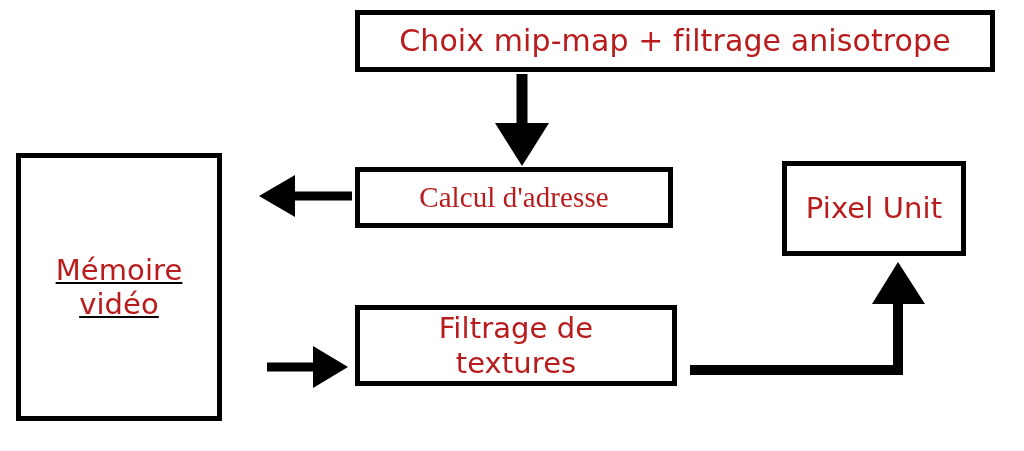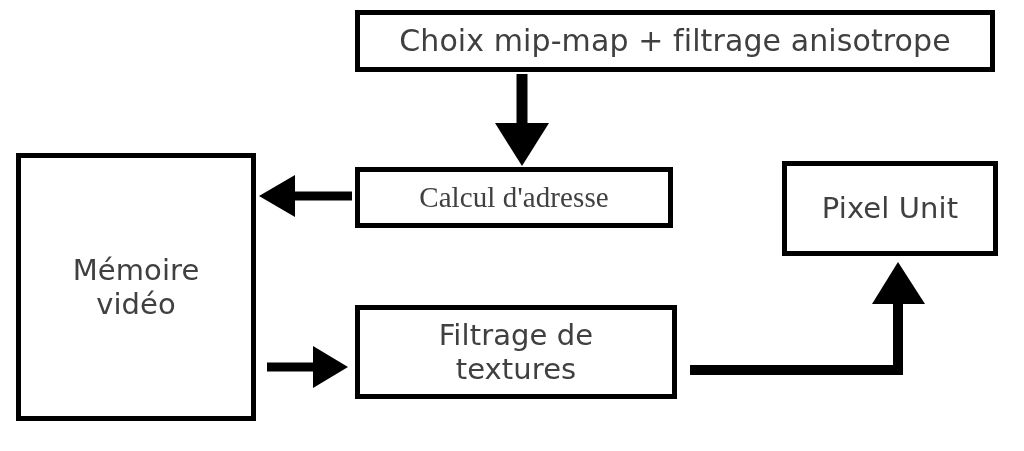--- a/index.html
+++ b/index.html
@@ -22,63 +22,64 @@
     position: absolute;
     box-sizing: border-box;
     background: #ffffff;
     border: 5px solid #000000;
     display: flex;
     align-items: center;
     justify-content: center;
     text-align: center;
   }
   .node-label {
-    color: #404040;
+    color: #b91c1c;
     line-height: 1.18;
     white-space: pre-line;
     letter-spacing: 0.1px;
   }
   
   #node-mipmap {
     left: 355px;
     top: 10px;
     width: 640px;
     height: 62px;
   }
   #node-mipmap .node-label { font-size: 30px; }
 
   #node-memory {
     left: 16px;
     top: 153px;
-    width: 240px;
+    width: 206px;
     height: 268px;
+    text-decoration: underline;
   }
   #node-memory .node-label { font-size: 29px; }
 
   #node-address {
     left: 355px;
     top: 167px;
     width: 318px;
     height: 61px;
   }
   #node-address .node-label { font-size: 29px; font-family: Liberation Serif, serif; }
 
   #node-pixelunit {
     left: 782px;
     top: 161px;
-    width: 216px;
+    width: 184px;
     height: 95px;
   }
   #node-pixelunit .node-label { font-size: 29px; }
 
   #node-texturefilter {
     left: 355px;
     top: 305px;
     width: 322px;
-    height: 94px;
+    height: 81px;
   }
   #node-texturefilter .node-label { font-size: 29px; }
 
   
   #edges {
     position: absolute;
     left: 0;
     top: 0;
     width: 1024px;
     height: 451px;

